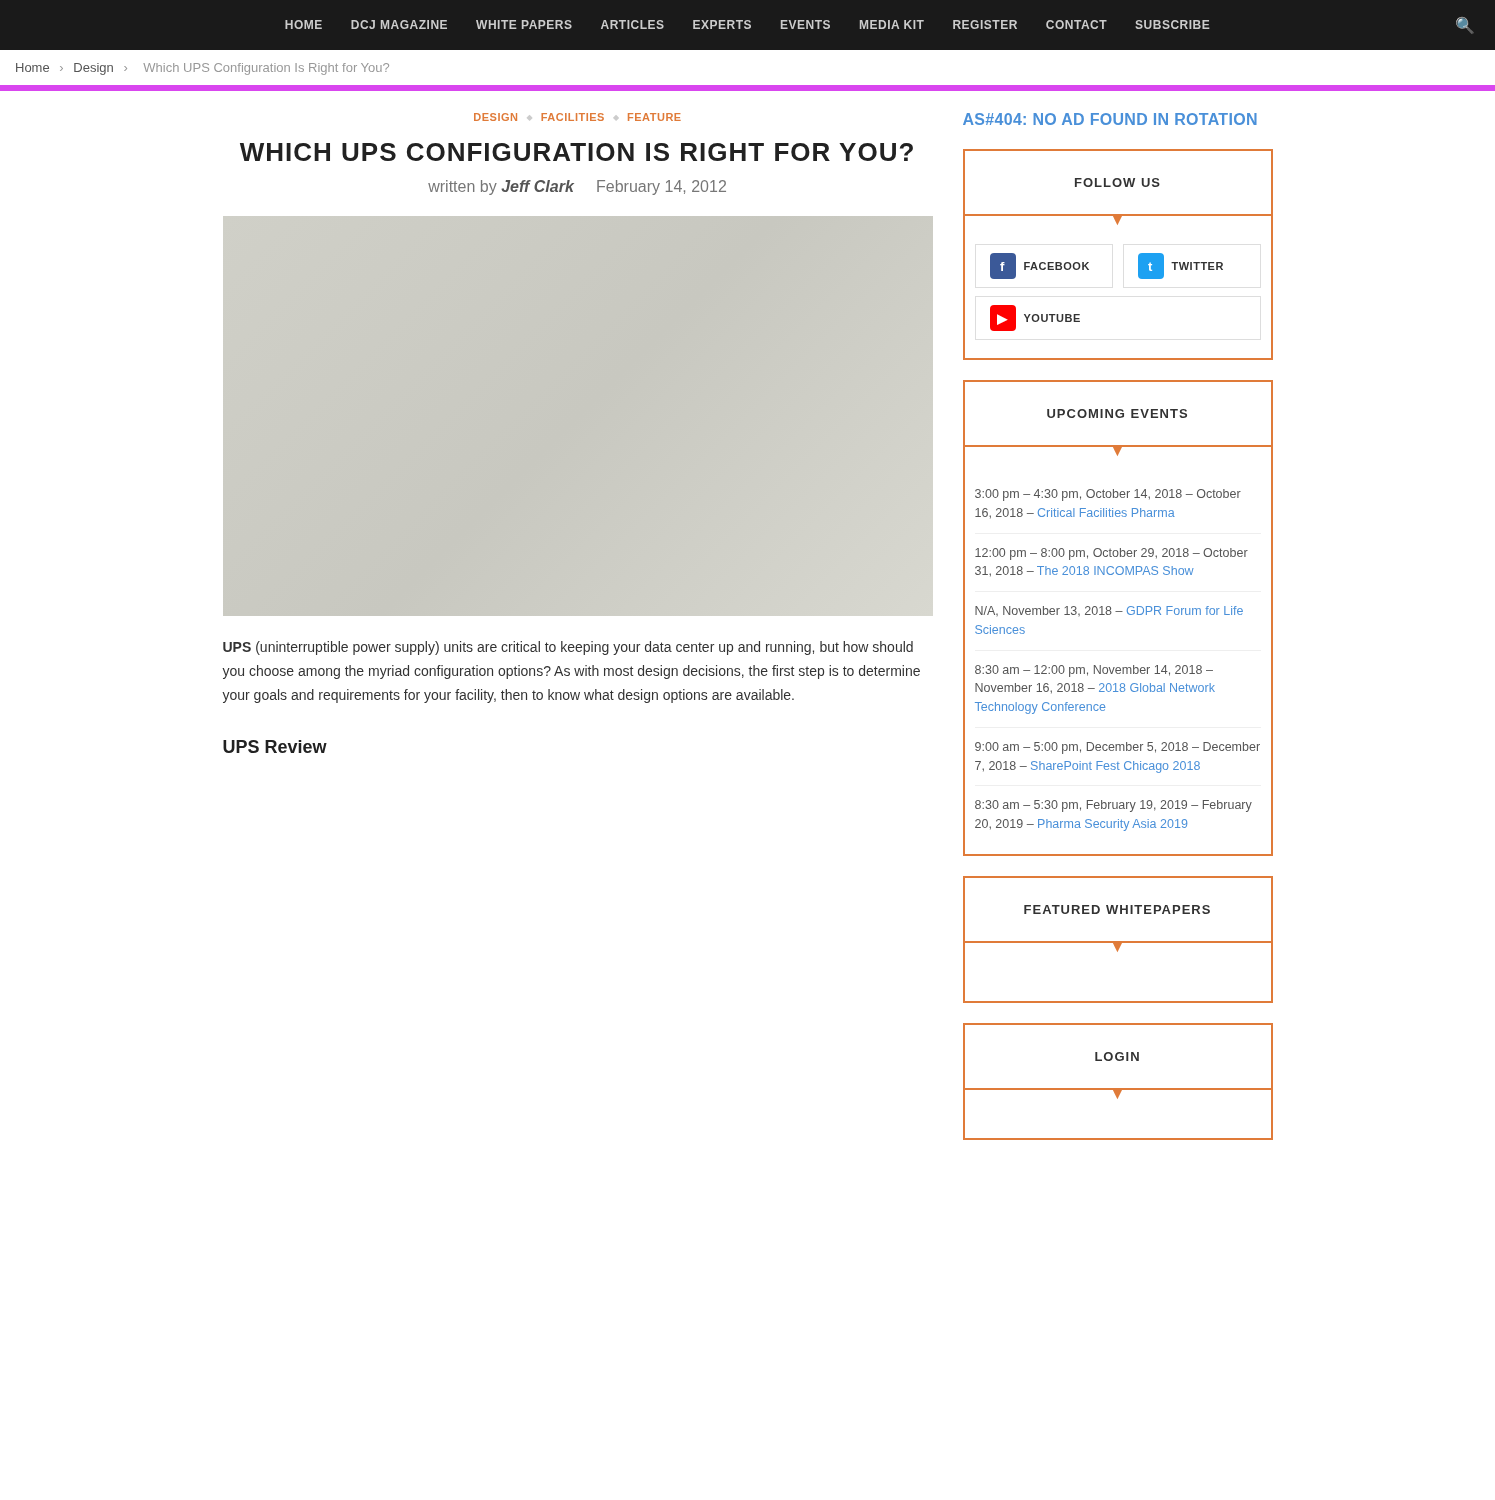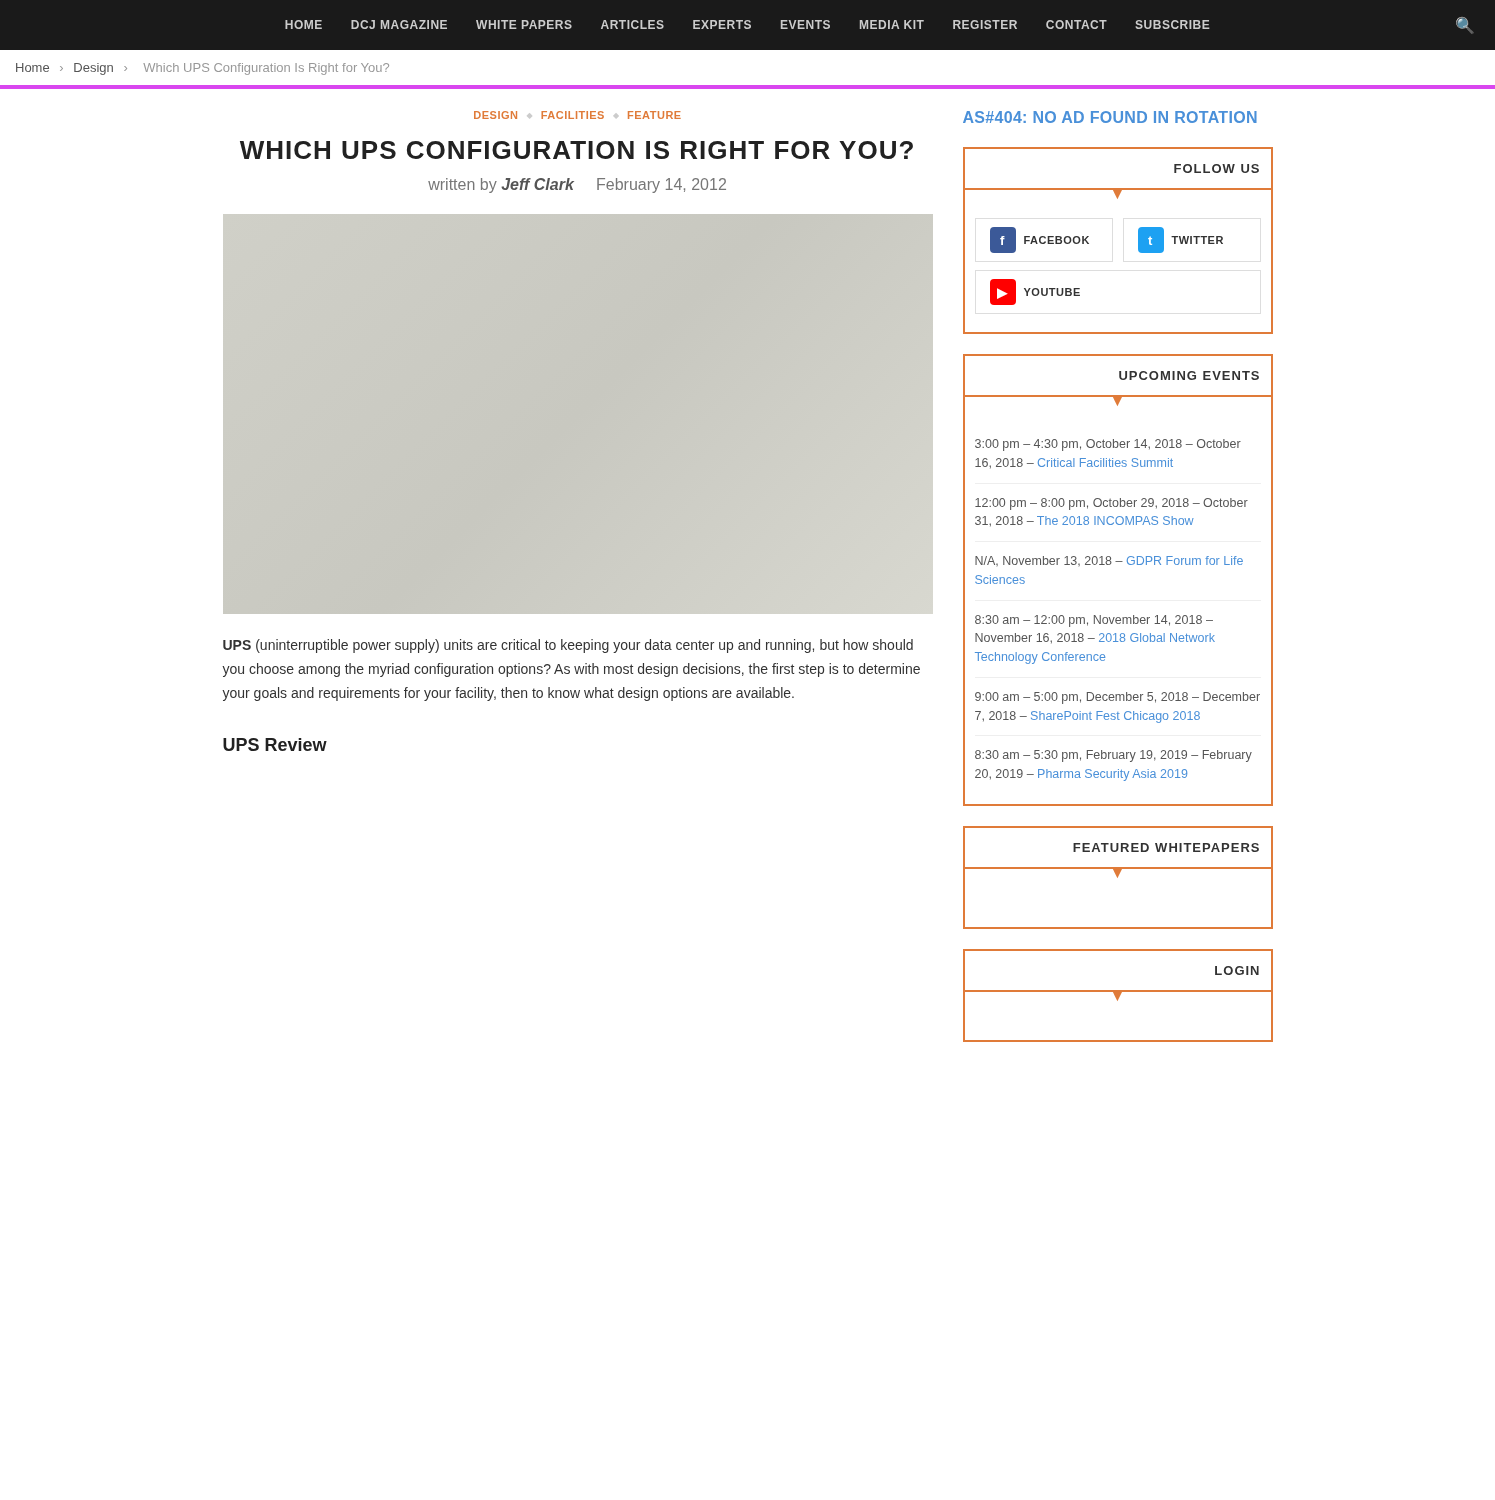--- a/index.html
+++ b/index.html
@@ -35,21 +35,21 @@
       color: #ccc;
       font-size: 16px;
       cursor: pointer;
     }
 
     
     .breadcrumb {
       padding: 10px 15px;
       font-size: 13px;
       color: #555;
-      border-bottom: 4px solid #d946ef;
+      border-bottom: 6px solid #d946ef;
     }
     .breadcrumb a { color: #555; text-decoration: none; }
     .breadcrumb span { margin: 0 6px; color: #999; }
 
     
     .page-layout {
       display: flex;
       max-width: 1080px;
       margin: 0 auto;
       padding: 20px 15px;
@@ -159,22 +159,22 @@
     }
 
     
     .widget-box {
       border: 2px solid #e07b39;
       margin-bottom: 20px;
     }
     .widget-header {
       background: #fff;
       border-bottom: 2px solid #e07b39;
-      padding: 12px 10px;
-      text-align: right;
+      padding: 24px 10px;
+      text-align: center;
       font-size: 13px;
       font-weight: 900;
       letter-spacing: 1px;
       color: #333;
       text-transform: uppercase;
     }
     .widget-arrow {
       text-align: center;
       color: #e07b39;
       font-size: 16px;
@@ -362,21 +362,21 @@
           </a>
         </div>
       </div>
     </div>
 
     <div class="widget-box">
       <div class="widget-header">UPCOMING EVENTS</div>
       <div class="widget-arrow">▼</div>
       <div class="events-content" id="events-list">
 
-      <div class="event-item"><span>3:00 pm – 4:30 pm, October 14, 2018 – October 16, 2018 – </span><a href="#" class="event-link">Critical Facilities Summit</a></div>
+      <div class="event-item"><span>3:00 pm – 4:30 pm, October 14, 2018 – October 16, 2018 – </span><a href="#" class="event-link">Critical Facilities Pharma</a></div>
           <div class="event-item"><span>12:00 pm – 8:00 pm, October 29, 2018 – October 31, 2018 – </span><a href="#" class="event-link">The 2018 INCOMPAS Show</a></div>
           <div class="event-item"><span>N/A, November 13, 2018 – </span><a href="#" class="event-link">GDPR Forum for Life Sciences</a></div>
           <div class="event-item"><span>8:30 am – 12:00 pm, November 14, 2018 – November 16, 2018 – </span><a href="#" class="event-link">2018 Global Network Technology Conference</a></div>
           <div class="event-item"><span>9:00 am – 5:00 pm, December 5, 2018 – December 7, 2018 – </span><a href="#" class="event-link">SharePoint Fest Chicago 2018</a></div>
           <div class="event-item"><span>8:30 am – 5:30 pm, February 19, 2019 – February 20, 2019 – </span><a href="#" class="event-link">Pharma Security Asia 2019</a></div>
         </div>
     </div>
 
     <div class="widget-box">
       <div class="widget-header">FEATURED WHITEPAPERS</div>

